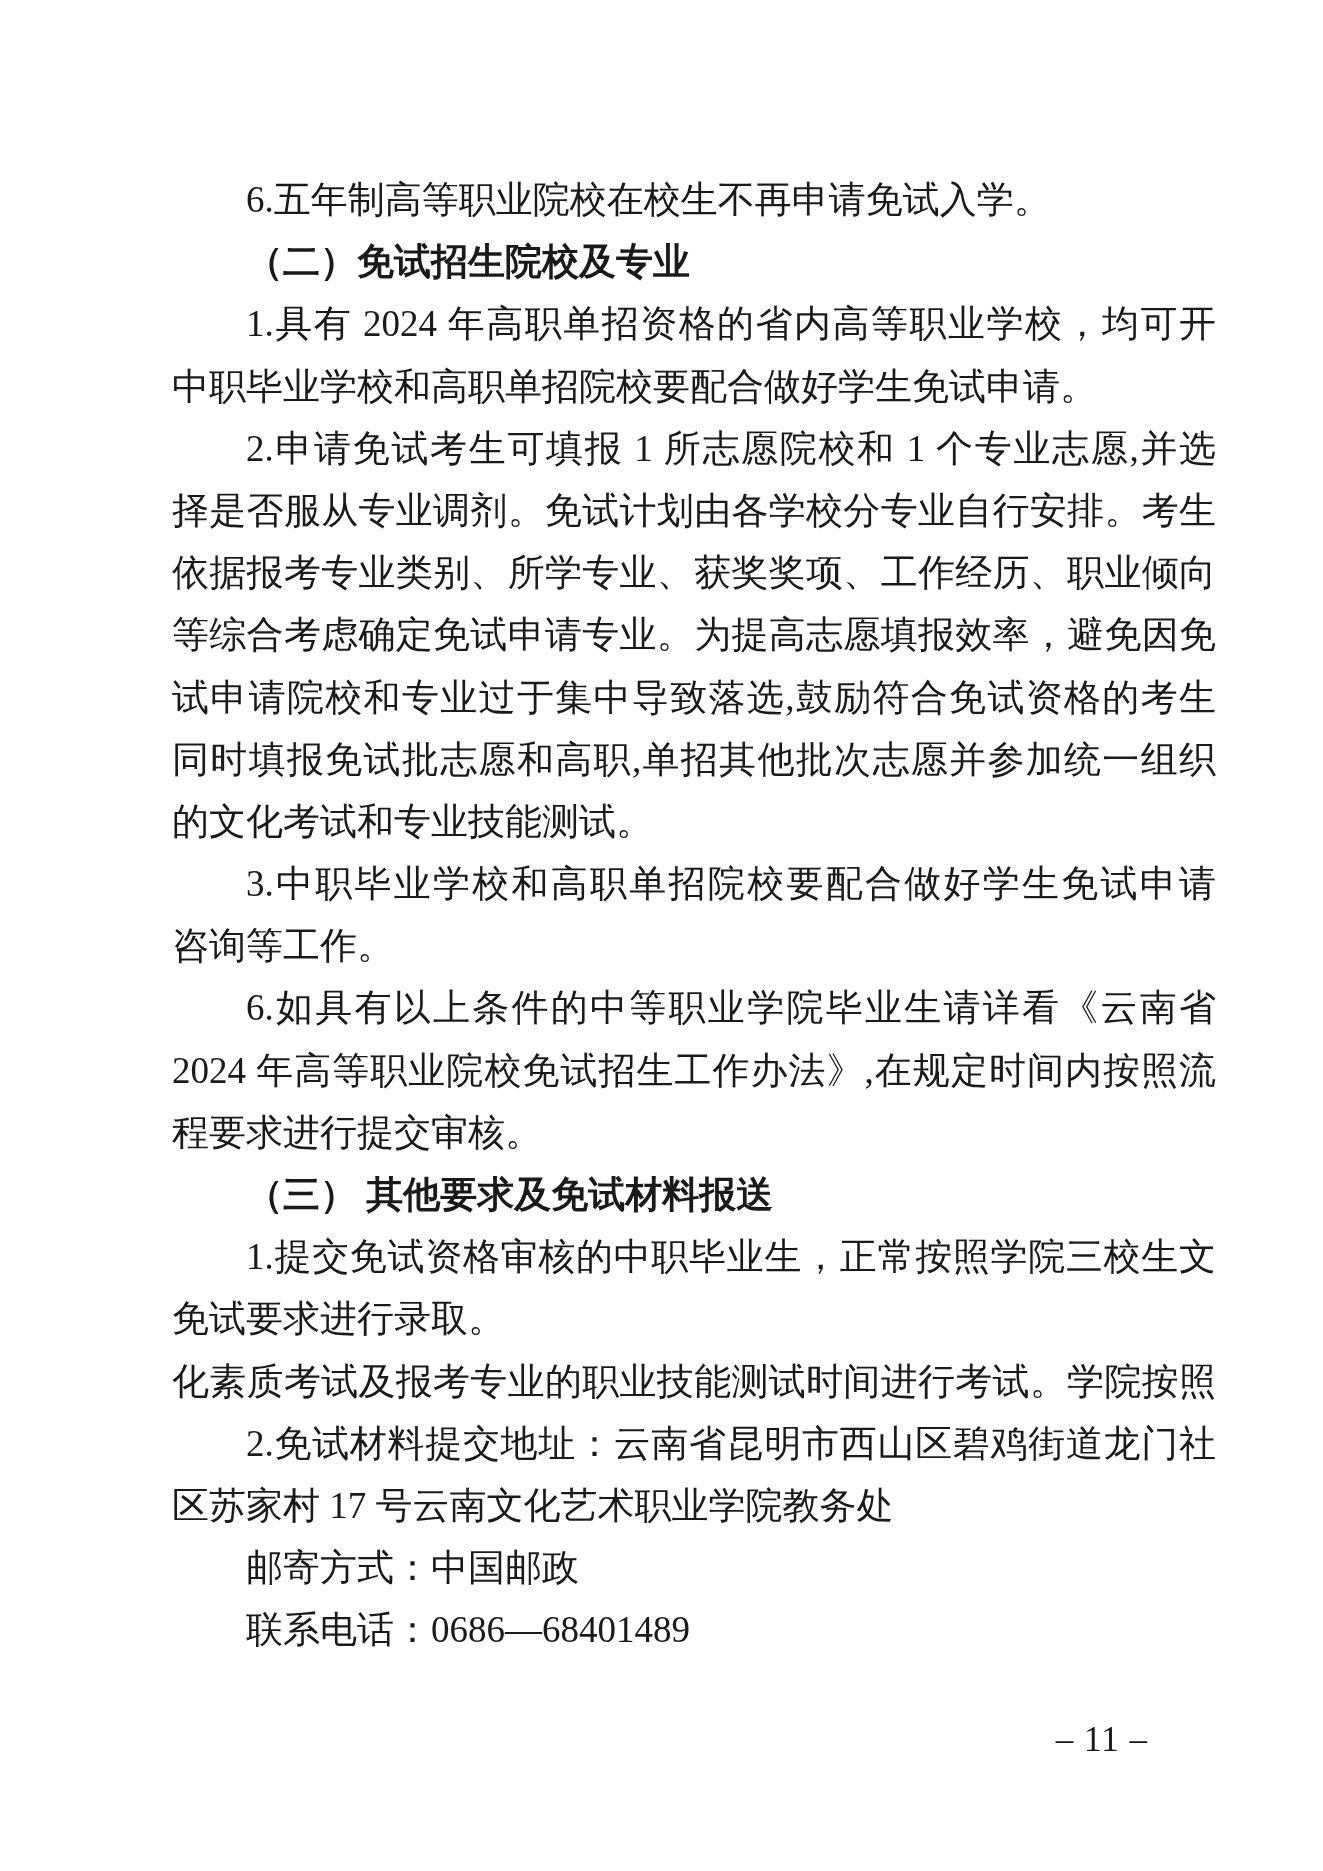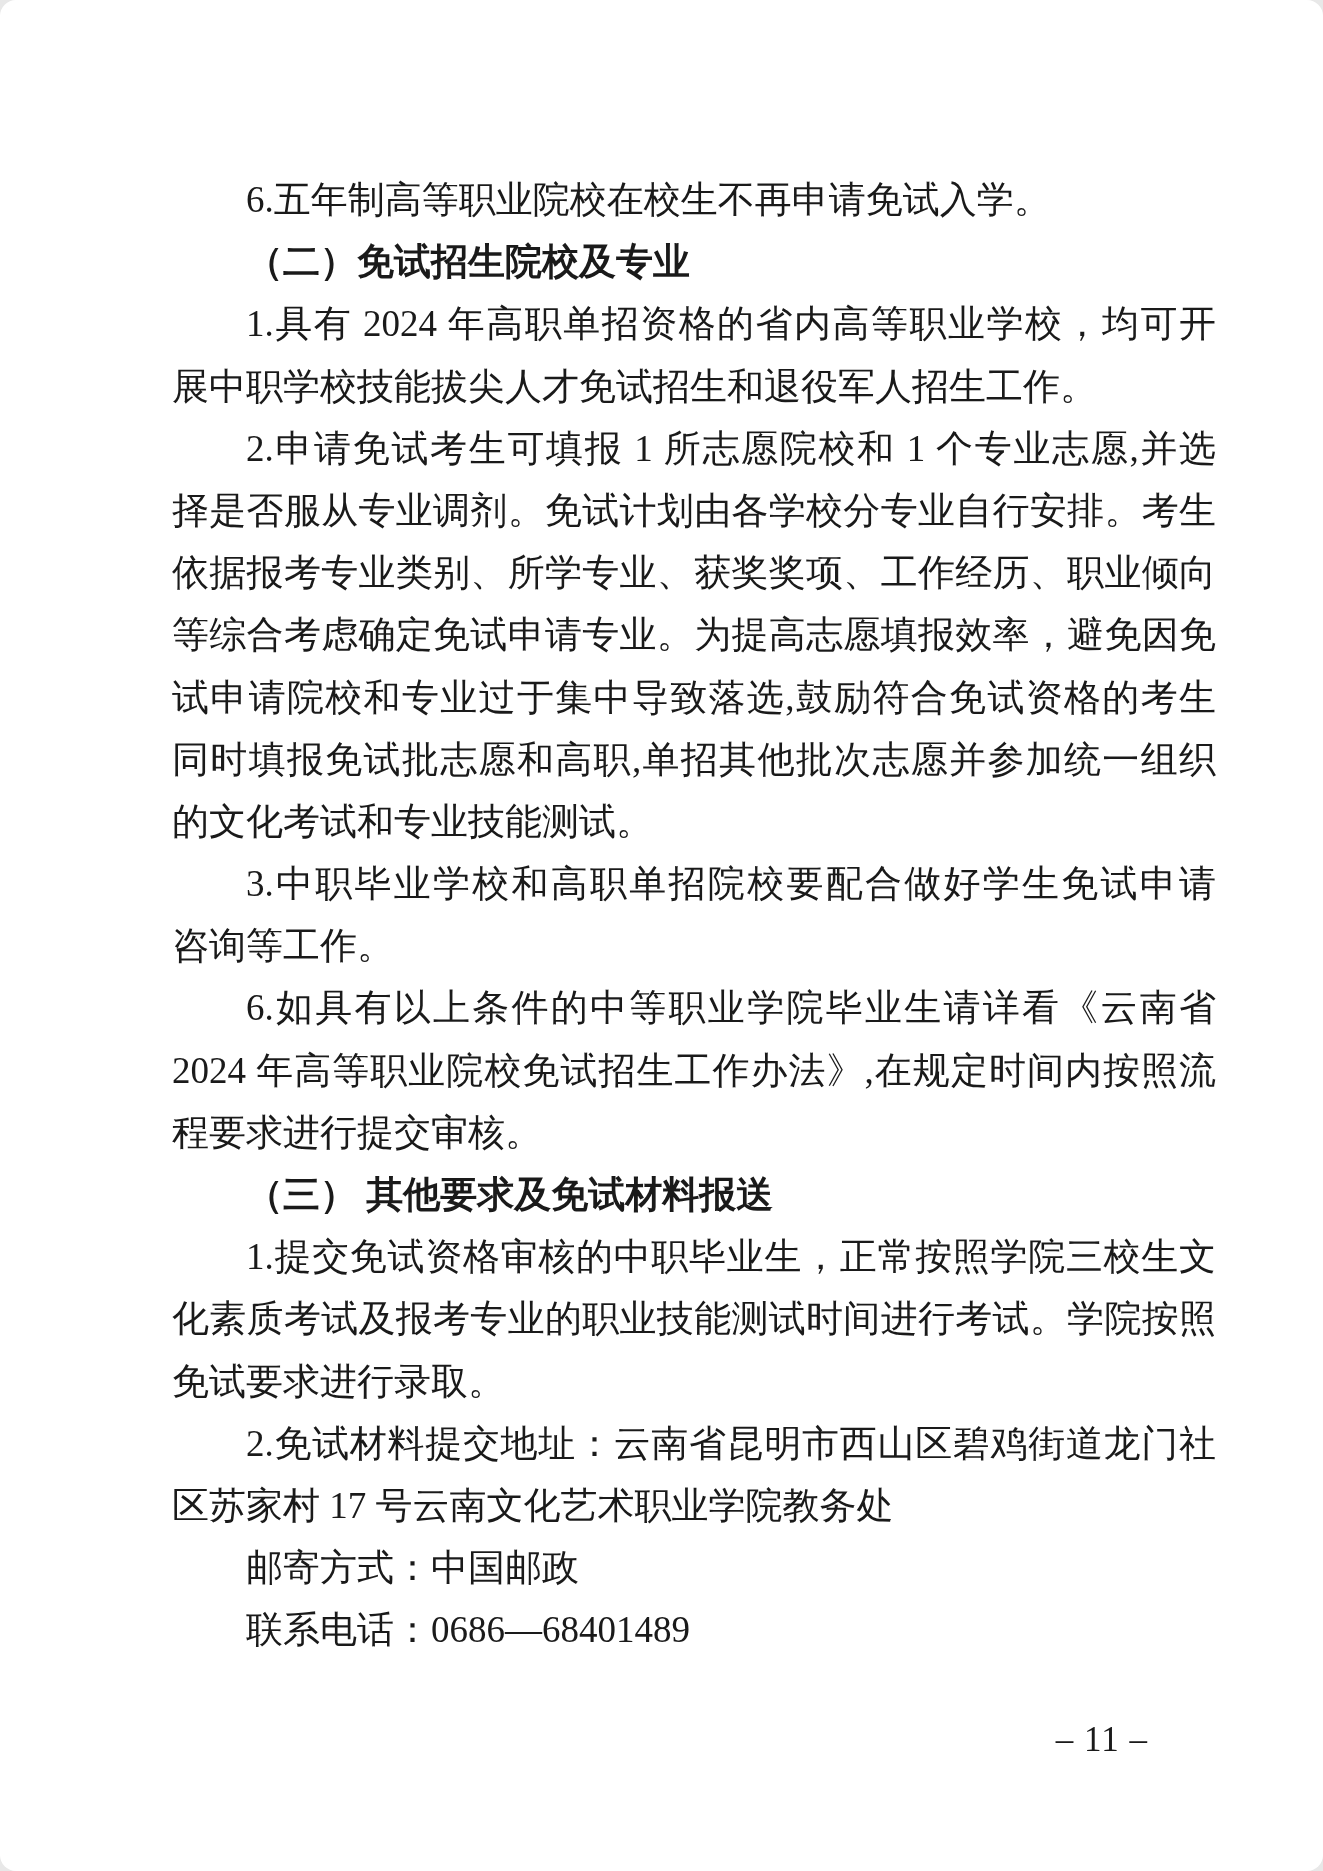--- a/index.html
+++ b/index.html
@@ -7,21 +7,20 @@
     padding: 0;
     background: #e8e8e8;
   }
   .page {
     position: relative;
     width: 1323px;
     height: 1871px;
     background: #ffffff;
     overflow: hidden;
     font-family: "Liberation Serif", "DejaVu Serif", serif;
-    border-radius: 16px;
   }
   .doc-body {
     position: absolute;
     left: 172px;
     top: 169px;
     width: 1044px;
   }
   .line {
     height: 62.2px;
     line-height: 62.2px;
@@ -52,36 +51,36 @@
   }
 </style>
 </head>
 <body>
 
 <div class="page">
   <main class="doc-body">
       <div class="line body indent">6.五年制高等职业院校在校生不再申请免试入学。</div>
       <div class="line heading indent">（二）免试招生院校及专业</div>
       <div class="line body indent justify">1.具有 2024 年高职单招资格的省内高等职业学校，均可开</div>
-      <div class="line body">展中职学校技能拔尖人才免试招生和退役军人招生工作。</div>
+      <div class="line body">中职毕业学校和高职单招院校要配合做好学生免试申请。</div>
       <div class="line body indent justify">2.申请免试考生可填报 1 所志愿院校和 1 个专业志愿,并选</div>
       <div class="line body justify">择是否服从专业调剂。免试计划由各学校分专业自行安排。考生</div>
       <div class="line body justify">依据报考专业类别、所学专业、获奖奖项、工作经历、职业倾向</div>
       <div class="line body justify">等综合考虑确定免试申请专业。为提高志愿填报效率，避免因免</div>
       <div class="line body justify">试申请院校和专业过于集中导致落选,鼓励符合免试资格的考生</div>
       <div class="line body justify">同时填报免试批志愿和高职,单招其他批次志愿并参加统一组织</div>
       <div class="line body">的文化考试和专业技能测试。</div>
       <div class="line body indent justify">3.中职毕业学校和高职单招院校要配合做好学生免试申请</div>
       <div class="line body">咨询等工作。</div>
       <div class="line body indent justify">6.如具有以上条件的中等职业学院毕业生请详看《云南省</div>
       <div class="line body justify">2024 年高等职业院校免试招生工作办法》,在规定时间内按照流</div>
       <div class="line body">程要求进行提交审核。</div>
       <div class="line heading indent">（三） 其他要求及免试材料报送</div>
       <div class="line body indent justify">1.提交免试资格审核的中职毕业生，正常按照学院三校生文</div>
+      <div class="line body">免试要求进行录取。</div>
       <div class="line body justify">化素质考试及报考专业的职业技能测试时间进行考试。学院按照</div>
-      <div class="line body">免试要求进行录取。</div>
       <div class="line body indent justify">2.免试材料提交地址：云南省昆明市西山区碧鸡街道龙门社</div>
       <div class="line body">区苏家村 17 号云南文化艺术职业学院教务处</div>
       <div class="line body indent">邮寄方式：中国邮政</div>
       <div class="line body indent">联系电话：0686—68401489</div>
     </main>
   <div class="page-number">– 11 –</div>
 </div>
 
 </body></html>

